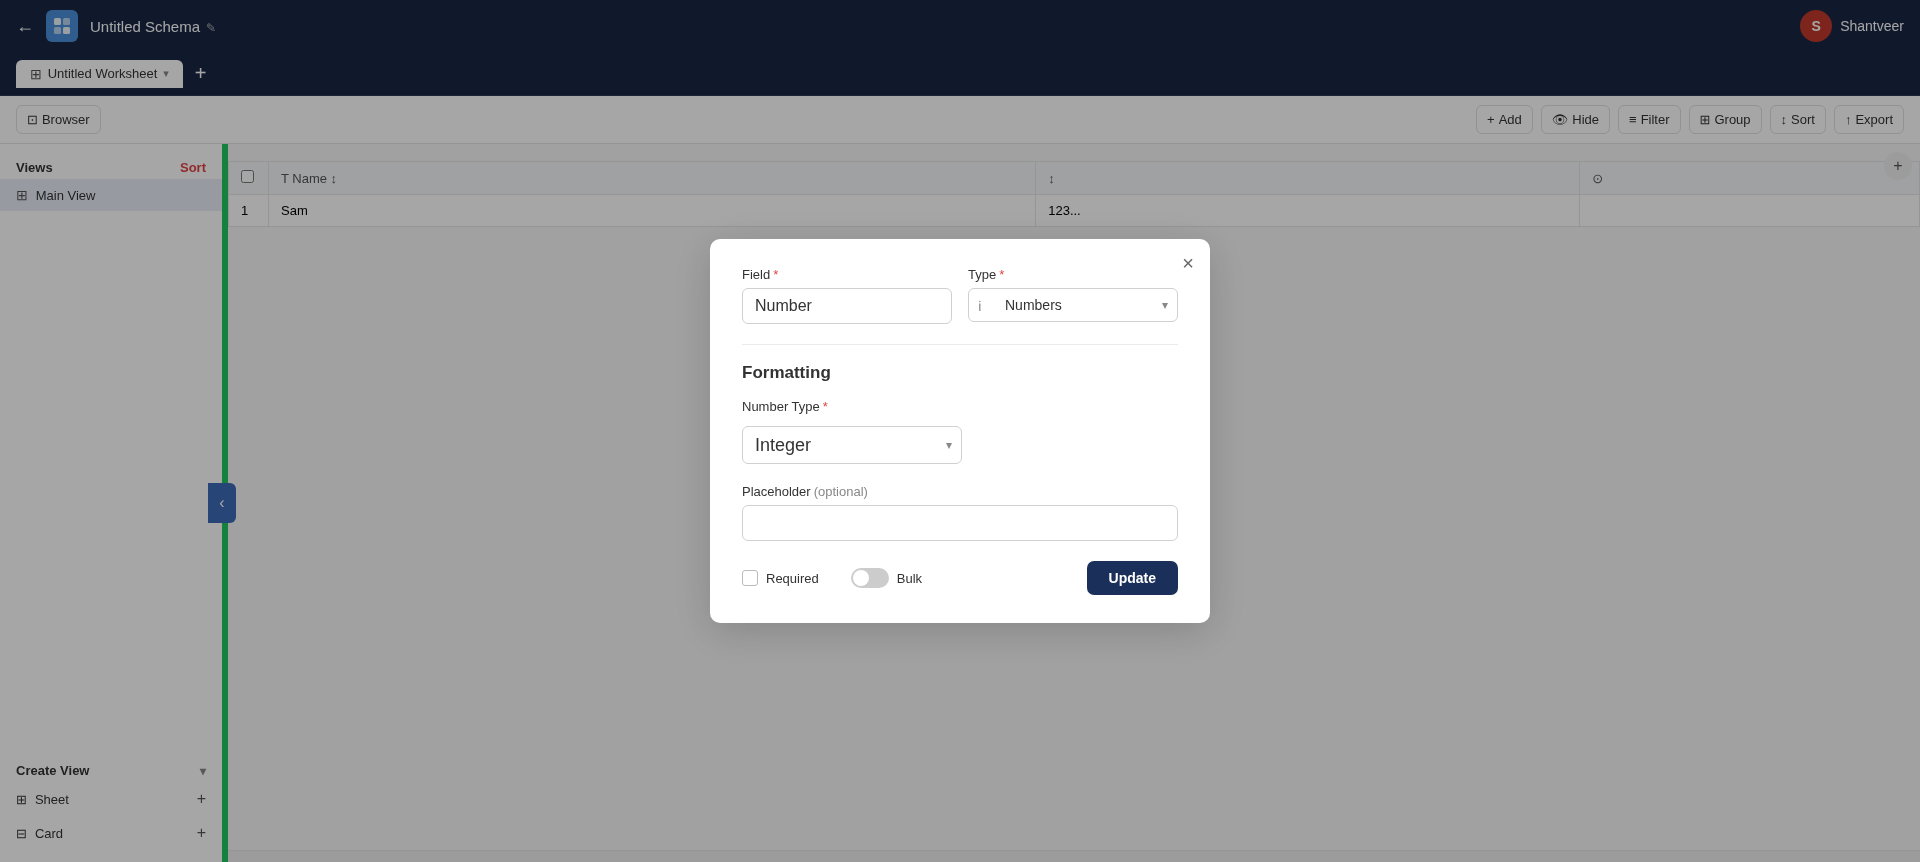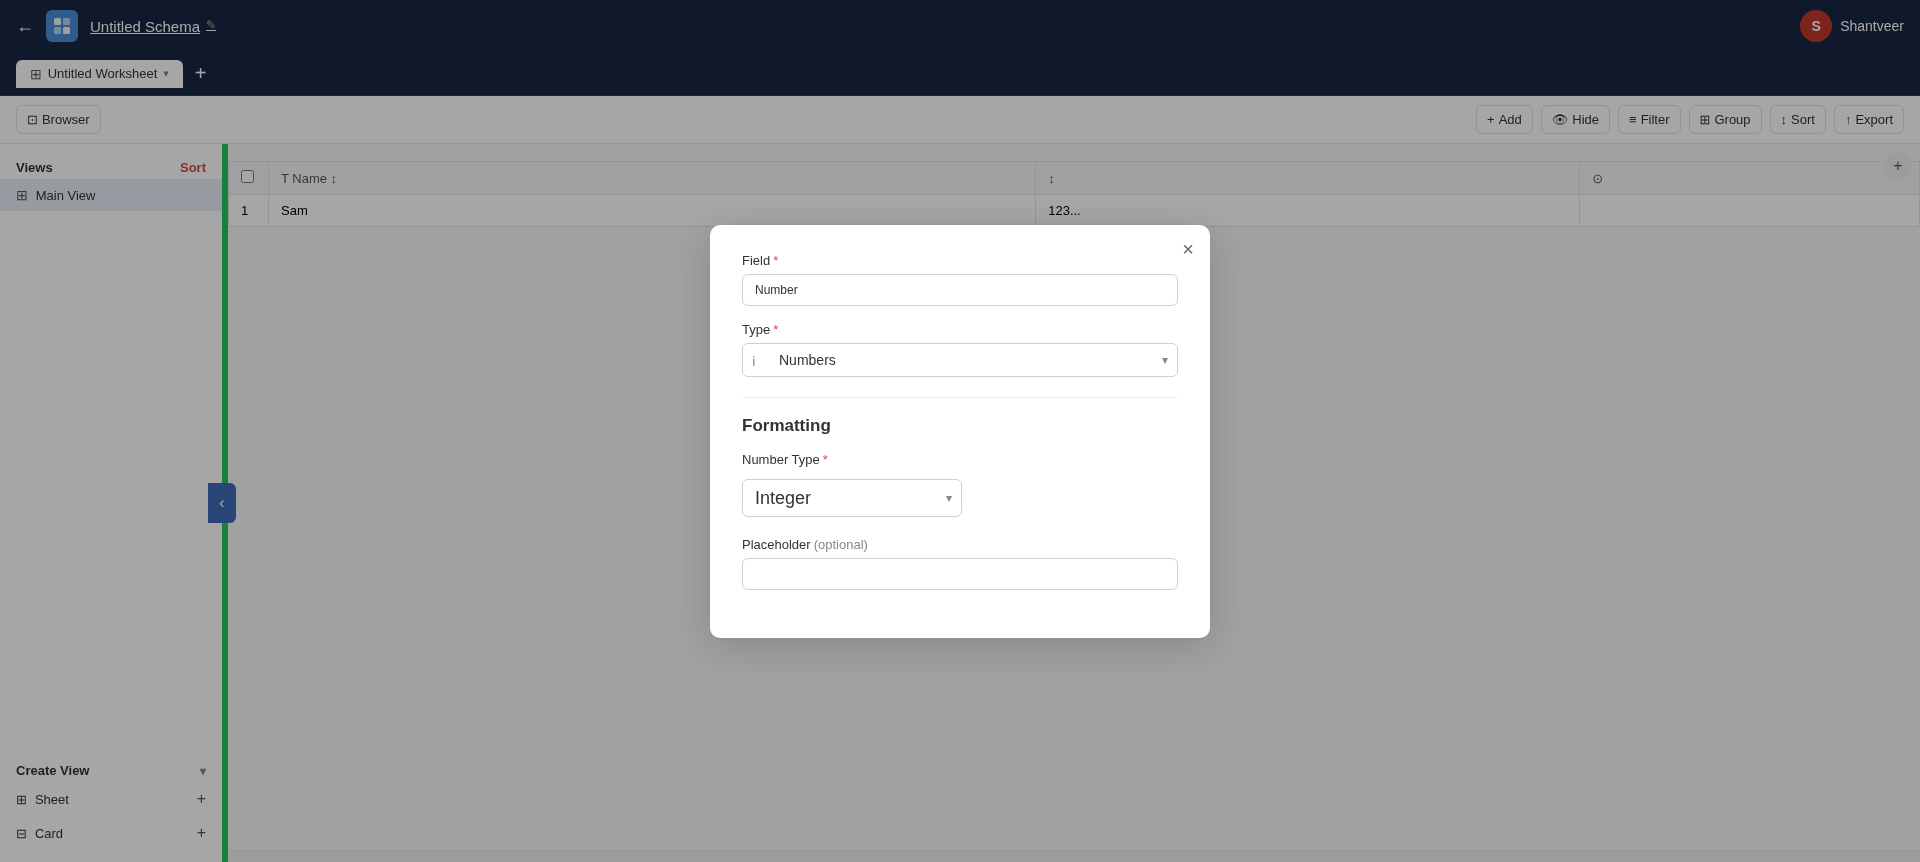--- a/index.html
+++ b/index.html
@@ -9,21 +9,21 @@
     .top-nav {
       background: #1a2744;
       height: 52px;
       display: flex;
       align-items: center;
       padding: 0 16px;
       gap: 12px;
     }
     .nav-back-icon { color: #fff; font-size: 18px; cursor: pointer; }
     .nav-logo { width: 32px; height: 32px; background: #4a90d9; border-radius: 6px; display: flex; align-items: center; justify-content: center; color: white; font-size: 14px; }
-    .nav-title { color: #fff; font-size: 15px; display: flex; align-items: flex-start; gap: 6px; text-decoration: underline; }
+    .nav-title { color: #fff; font-size: 15px; display: flex; align-items: flex-end; gap: 6px; }
     .nav-edit-icon { color: #aaa; font-size: 12px; }
     .nav-spacer { flex: 1; }
     .nav-user { display: flex; align-items: center; gap: 8px; color: #fff; font-size: 14px; }
     .nav-avatar { width: 32px; height: 32px; border-radius: 50%; background: #c0392b; display: flex; align-items: center; justify-content: center; color: white; font-size: 14px; font-weight: bold; }
 
     
     .tab-bar {
       background: #1a2744;
       height: 44px;
       display: flex;
@@ -241,41 +241,40 @@
       color: #666;
       cursor: pointer;
       background: none;
       border: none;
       line-height: 1;
     }
     .modal-row {
       display: flex;
       gap: 16px;
       margin-bottom: 20px;
-      flex-direction: column;
     }
     .modal-field {
       flex: 1;
     }
     .modal-label {
       font-size: 13px;
       color: #333;
       margin-bottom: 6px;
       font-weight: 500;
       display: flex;
       align-items: center;
       gap: 3px;
     }
     .required-star { color: #e04444; }
     .modal-input {
       width: 100%;
       border: 1px solid #d0d0d0;
       border-radius: 6px;
       padding: 8px 12px;
-      font-size: 12px;
+      font-size: 16px;
       color: #333;
       outline: none;
     }
     .modal-select-wrap {
       position: relative;
     }
     .modal-select {
       width: 100%;
       border: 1px solid #d0d0d0;
       border-radius: 6px;
@@ -578,14 +577,27 @@
     <div class="modal-row">
       <div class="modal-field">
         <div class="modal-label">
           <span>Placeholder</span>
           <span style="color:#888;font-weight:400;">(optional)</span>
         </div>
         <input class="modal-input" type="text" value="" style="">
       </div>
     </div>
 
+    <div class="modal-bottom-row">
+      <label class="checkbox-label">
+        <div class="checkbox-box"></div>
+        <span>Required</span>
+      </label>
+      <div class="toggle-label">
+        <div class="toggle-wrap">
+          <div class="toggle-knob"></div>
+        </div>
+        <span>Bulk</span>
+      </div>
+      <button class="update-btn">Update</button>
+    </div>
   </div>
 </div>
 
 </body></html>

